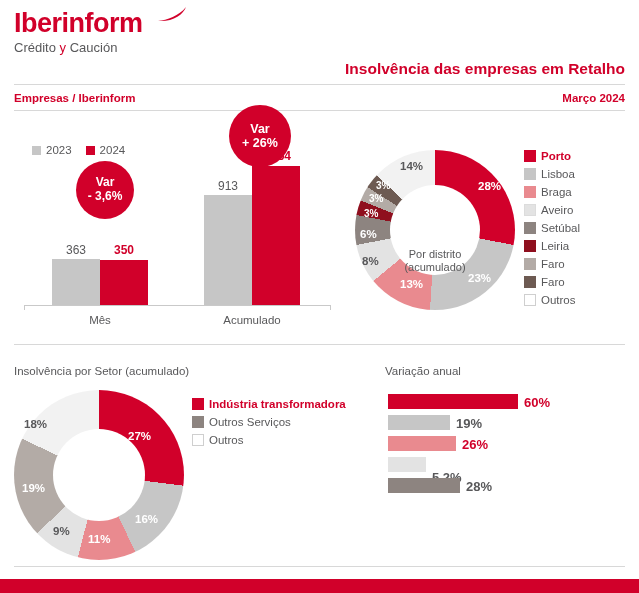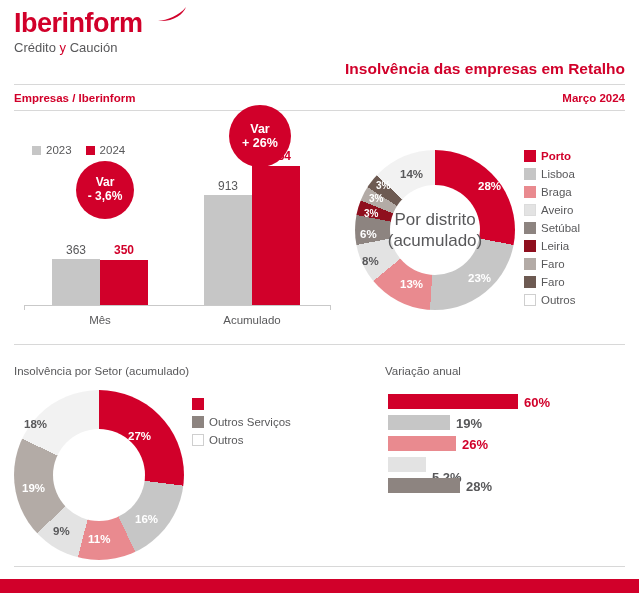--- a/index.html
+++ b/index.html
@@ -60,22 +60,22 @@
   .bubble{
     position:absolute;border-radius:50%;background:#d1002a;color:#fff;
     display:flex;flex-direction:column;align-items:center;justify-content:center;
     font-weight:bold;line-height:1.15;text-align:center;
   }
 
   
   .donut{position:absolute;border-radius:50%;}
   .donut-hole{
     position:absolute;border-radius:50%;background:#fff;
-    display:flex;flex-direction:column;align-items:center;justify-content:center;
-    text-align:center;font-size:17px;color:#58585a;line-height:1.25;
+    display:flex;flex-direction:column;align-items:center;justify-content:flex-end;
+    text-align:center;font-size:11px;color:#58585a;line-height:1.25;
   }
   .dlabel{position:absolute;font-size:11.5px;font-weight:bold;color:#fff;}
   .dlabel.dark{color:#58585a;font-weight:bold;}
   .legend-col{position:absolute;font-size:11.5px;}
   .legend-col .legend-item{margin-bottom:6px;}
   .legend-col .sw{width:10px;height:10px;border:1px solid #cfcfcf;}
 
   
   .sec-h{position:absolute;font-size:11.5px;color:#58585a;}
 
@@ -159,21 +159,21 @@
     <span>(acumulado)</span>
   </div>
   <div class="dlabel" style="left:478px;top:180px;">28%</div>
   <div class="dlabel" style="left:468px;top:272px;">23%</div>
   <div class="dlabel" style="left:400px;top:278px;">13%</div>
   <div class="dlabel dark" style="left:362px;top:255px;">8%</div>
   <div class="dlabel" style="left:360px;top:228px;">6%</div>
   <div class="dlabel" style="left:364px;top:208px;font-size:10px;">3%</div>
   <div class="dlabel" style="left:369px;top:193px;font-size:10px;">3%</div>
   <div class="dlabel" style="left:376px;top:180px;font-size:10px;">3%</div>
-  <div class="dlabel dark" style="left:400px;top:168px;text-align:right;">14%</div>
+  <div class="dlabel dark" style="left:400px;top:160px;text-align:right;">14%</div>
 </div>
 
 <div class="legend-col" style="left:524px;top:150px;">
   <div class="legend-item">
     <span class="sw" style="background:#d1002a;border-color:#d1002a;"></span>
     <span style="color:#d1002a;font-weight:bold;">Porto</span>
   </div>
   <div class="legend-item">
     <span class="sw" style="background:#c6c6c6;border-color:#c6c6c6;"></span>
     <span>Lisboa</span>
@@ -227,20 +227,21 @@
   <div class="dlabel" style="left:135px;top:513px;">16%</div>
   <div class="dlabel" style="left:88px;top:533px;">11%</div>
   <div class="dlabel dark" style="left:53px;top:525px;">9%</div>
   <div class="dlabel" style="left:22px;top:482px;">19%</div>
   <div class="dlabel dark" style="left:24px;top:418px;">18%</div>
 </div>
 
 <div class="legend-col" style="left:192px;top:398px;">
   <div class="legend-item">
     <span class="sw" style="background:#d1002a;border-color:#d1002a;"></span>
+    <span style="color:#d1002a;font-weight:bold;">Indústria transformadora</span>
   </div>
   <div class="legend-item">
     <span class="sw" style="background:#8d8480;border-color:#8d8480;"></span>
     <span>Outros Serviços</span>
   </div>
   <div class="legend-item">
     <span class="sw" style="background:#ffffff;border-color:#cfcfcf;"></span>
     <span>Outros</span>
   </div>
 </div>

